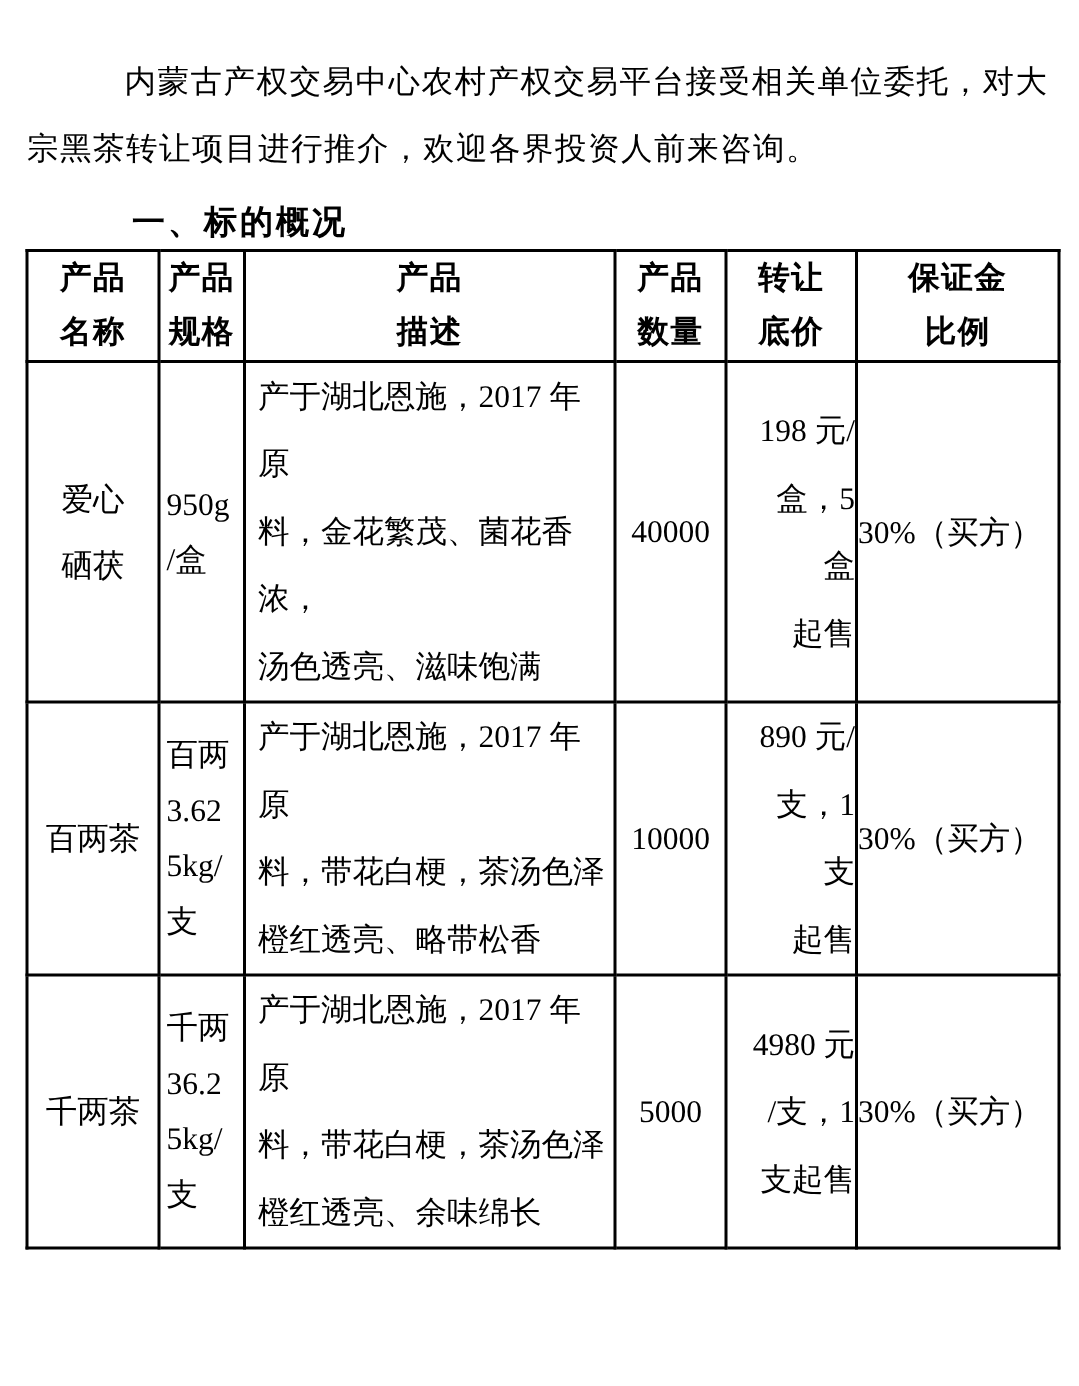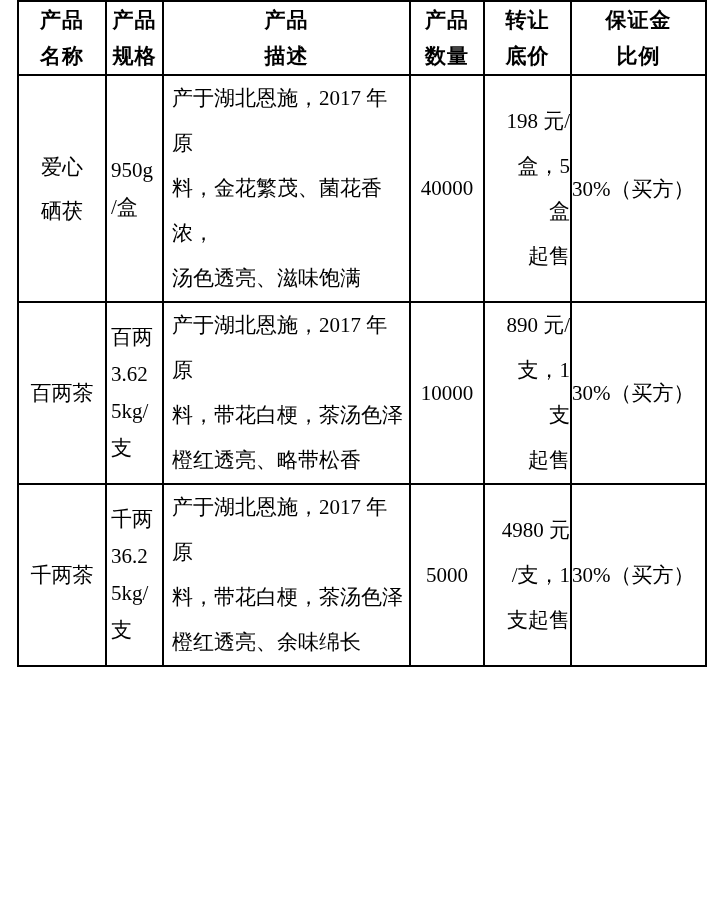--- a/index.html
+++ b/index.html
@@ -73,21 +73,24 @@
   .c-qty   { text-align: center; }
   .c-price { text-align: right; padding-left: 7px; line-height: 45px; }
   .c-dep   { text-align: left; margin-top: 21px; }
 </style>
 </head>
 <body>
 
 <div class="page">
 
 
+  <p class="intro">内蒙古产权交易中心农村产权交易平台接受相关单位委托，对大
+宗黑茶转让项目进行推介，欢迎各界投资人前来咨询。</p>
 
+  <h2 class="section-heading s1">一、标的概况</h2>
 
   <table class="product-table">
     <colgroup>
       <col style="width:88px">
       <col style="width:57px">
       <col style="width:247px">
       <col style="width:74px">
       <col style="width:87px">
       <col style="width:135px">
     </colgroup>

